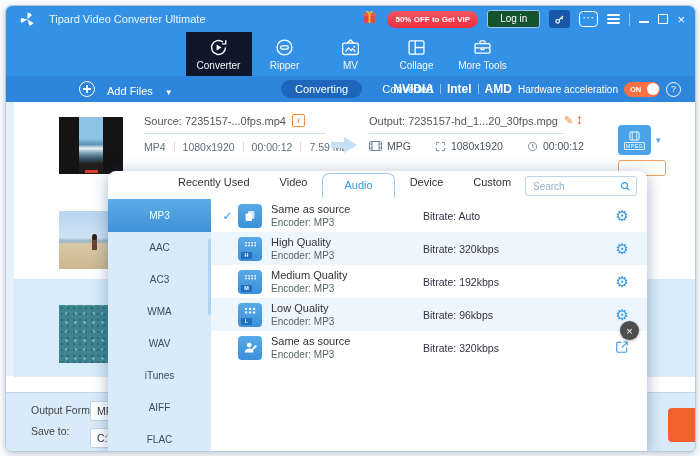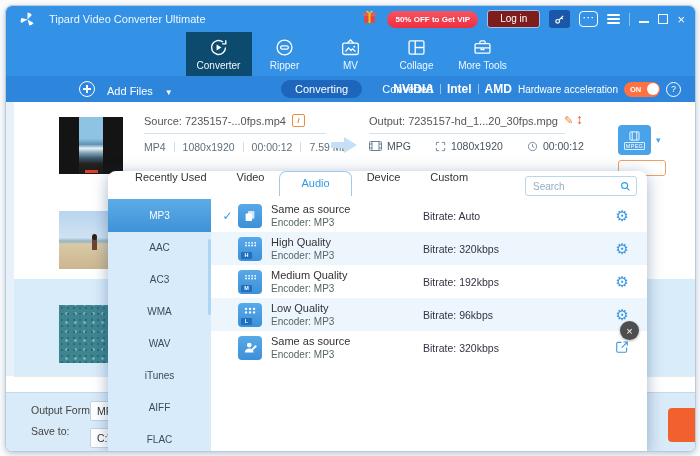--- a/index.html
+++ b/index.html
@@ -8,37 +8,37 @@
   .window{position:absolute;left:5px;top:5px;width:689px;height:445px;background:#fff;
     border:1px solid #b9cadb;border-radius:7px;box-shadow:0 2px 6px rgba(40,70,110,.28);overflow:hidden;}
 
   
   .titlebar{height:26px;background:#3391e6;display:flex;align-items:center;padding:0 10px 0 13px;}
   .logo{display:flex;align-items:center;}
   .app-title{margin-left:13px;font-size:11px;color:#eef6fe;}
   .tb-right{margin-left:auto;display:flex;align-items:center;gap:9px;}
   .vip-badge{background:linear-gradient(#f55563,#ef2e3e);color:#fff;font-size:8px;font-weight:bold;
     padding:4px 8px;border-radius:9px;white-space:nowrap;}
-  .login-btn{background:#7f1d1d;border:1px solid #9cc4ec;border-radius:3px;color:#fff;font-size:10px;
+  .login-btn{background:#14532d;border:1px solid #9cc4ec;border-radius:3px;color:#fff;font-size:10px;
     padding:2px 12px;line-height:12px;}
   .key-btn{background:#1a57a8;border-radius:3px;width:21px;height:18px;display:flex;align-items:center;justify-content:center;}
   .bubble-btn{width:17px;height:14px;border:1.4px solid #fff;border-radius:4px;display:flex;align-items:center;justify-content:center;}
   .bubble-dots{color:#fff;font-size:9px;font-weight:bold;letter-spacing:1px;line-height:8px;margin-top:-3px;}
   .menu-btn{display:flex;flex-direction:column;gap:2.5px;}
   .menu-btn i{display:block;width:13px;height:1.8px;background:#fff;border-radius:1px;}
   .tb-sep{width:1px;height:13px;background:rgba(255,255,255,.45);}
   .win-min{width:10px;height:1.8px;background:#fff;margin-top:6px;}
   .win-max{width:8px;height:8px;border:1.6px solid #fff;}
   .win-close{color:#fff;font-size:13px;line-height:13px;}
 
   
   .navbar{height:44px;background:#3391e6;display:flex;justify-content:center;}
   .nav-tab{width:66px;display:flex;flex-direction:column;align-items:center;justify-content:center;gap:2px;color:#fff;}
   .nav-tab .nlbl{font-size:10px;color:#f2f8ff;}
-  .nav-tab.active{background:#0c4a6e;align-items:center;}
+  .nav-tab.active{background:#0f172a;align-items:center;}
 
   
   .toolbar{position:relative;height:26px;background:#2e86dc;display:flex;align-items:center;font-size:11px;color:#fff;}
   .add-files{display:flex;align-items:flex-end;gap:12px;margin-left:73px;}
   .plus-circle{width:14px;height:14px;border:1.4px solid #fff;border-radius:50%;position:relative;}
   .plus-circle::before,.plus-circle::after{content:"";position:absolute;background:#fff;}
   .plus-circle::before{left:3px;right:3px;top:6px;height:1.6px;}
   .plus-circle::after{top:3px;bottom:3px;left:6px;width:1.6px;}
   .caret{font-size:8px;line-height:8px;}
   .mid-tabs{position:absolute;left:275px;top:0;height:26px;display:flex;align-items:center;gap:20px;}
@@ -95,21 +95,21 @@
   
   .bottombar{position:relative;height:59px;background:#d9eaf8;border-top:1px solid #c3d8ea;}
   .bb-label{position:absolute;font-size:10.5px;color:#444;}
   .bb-box{position:absolute;background:#fff;border:1px solid #bed3e6;border-radius:2px;height:18px;
     font-size:10.5px;color:#333;display:flex;align-items:center;padding-left:6px;overflow:hidden;white-space:nowrap;}
   .convert-all{position:absolute;left:662px;top:15px;width:60px;height:34px;background:#f2612d;border-radius:4px;}
 
   
   .panel{position:absolute;left:102px;top:165px;width:539px;height:280px;background:#fff;
     border-radius:8px 8px 0 0;box-shadow:0 3px 16px rgba(20,60,110,.38);z-index:5;}
-  .ptabs{height:28px;display:flex;align-items:flex-start;padding-left:12px;position:relative;}
+  .ptabs{height:28px;display:flex;align-items:center;padding-left:28px;position:relative;margin-left:27px;}
   .ptab{font-size:11px;color:#333;padding:0 15px 7px;}
   .ptab.active{color:#2e9ae6;border:1px solid #9dcbf0;border-bottom:none;border-radius:7px 7px 0 0;
     padding:5px 21px 7px;background:#fff;}
   .searchbox{position:absolute;right:10px;top:5px;width:100px;height:18px;border:1px solid #bcd6ea;border-radius:3px;
     background:#fff;display:flex;align-items:center;padding:0 5px;gap:4px;}
   .searchbox input{border:none;outline:none;flex:1;min-width:0;font-size:10px;color:#456;
     font-family:"Liberation Sans",sans-serif;background:transparent;}
   .searchbox input::placeholder{color:#93aec2;}
   .pbody{display:flex;height:252px;}
   .psidebar{width:103px;background:#d7ebfa;position:relative;overflow:hidden;flex:0 0 103px;border-radius:0 0 0 0;}

